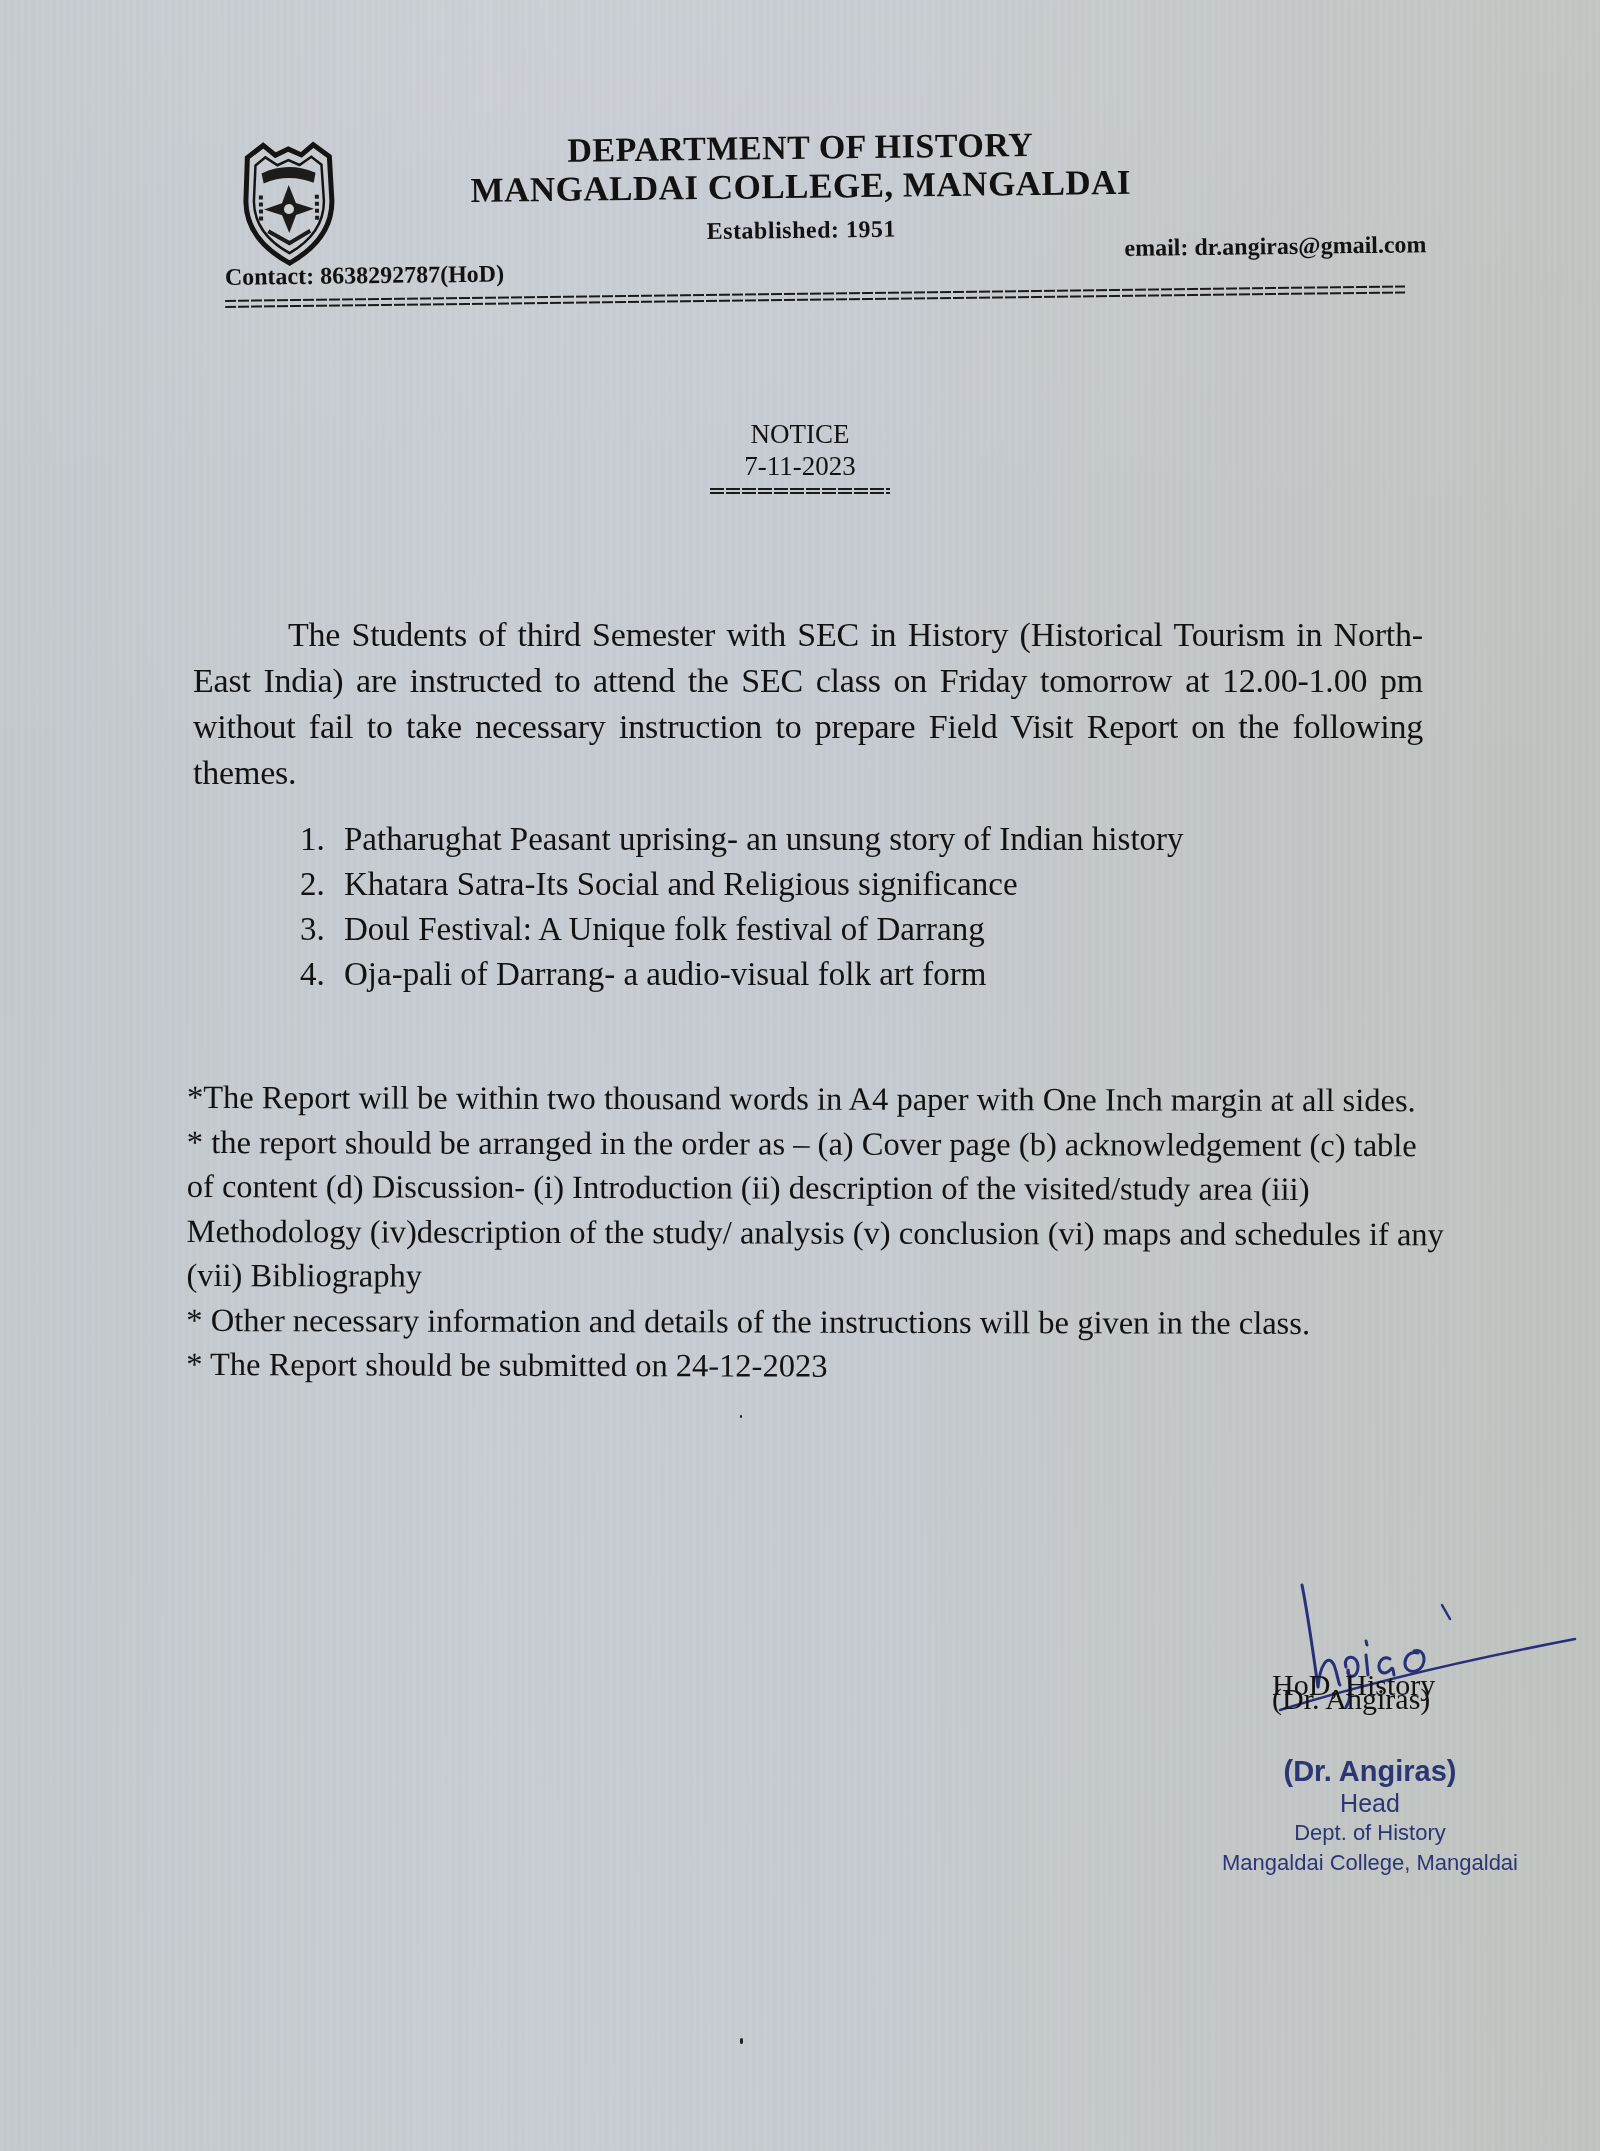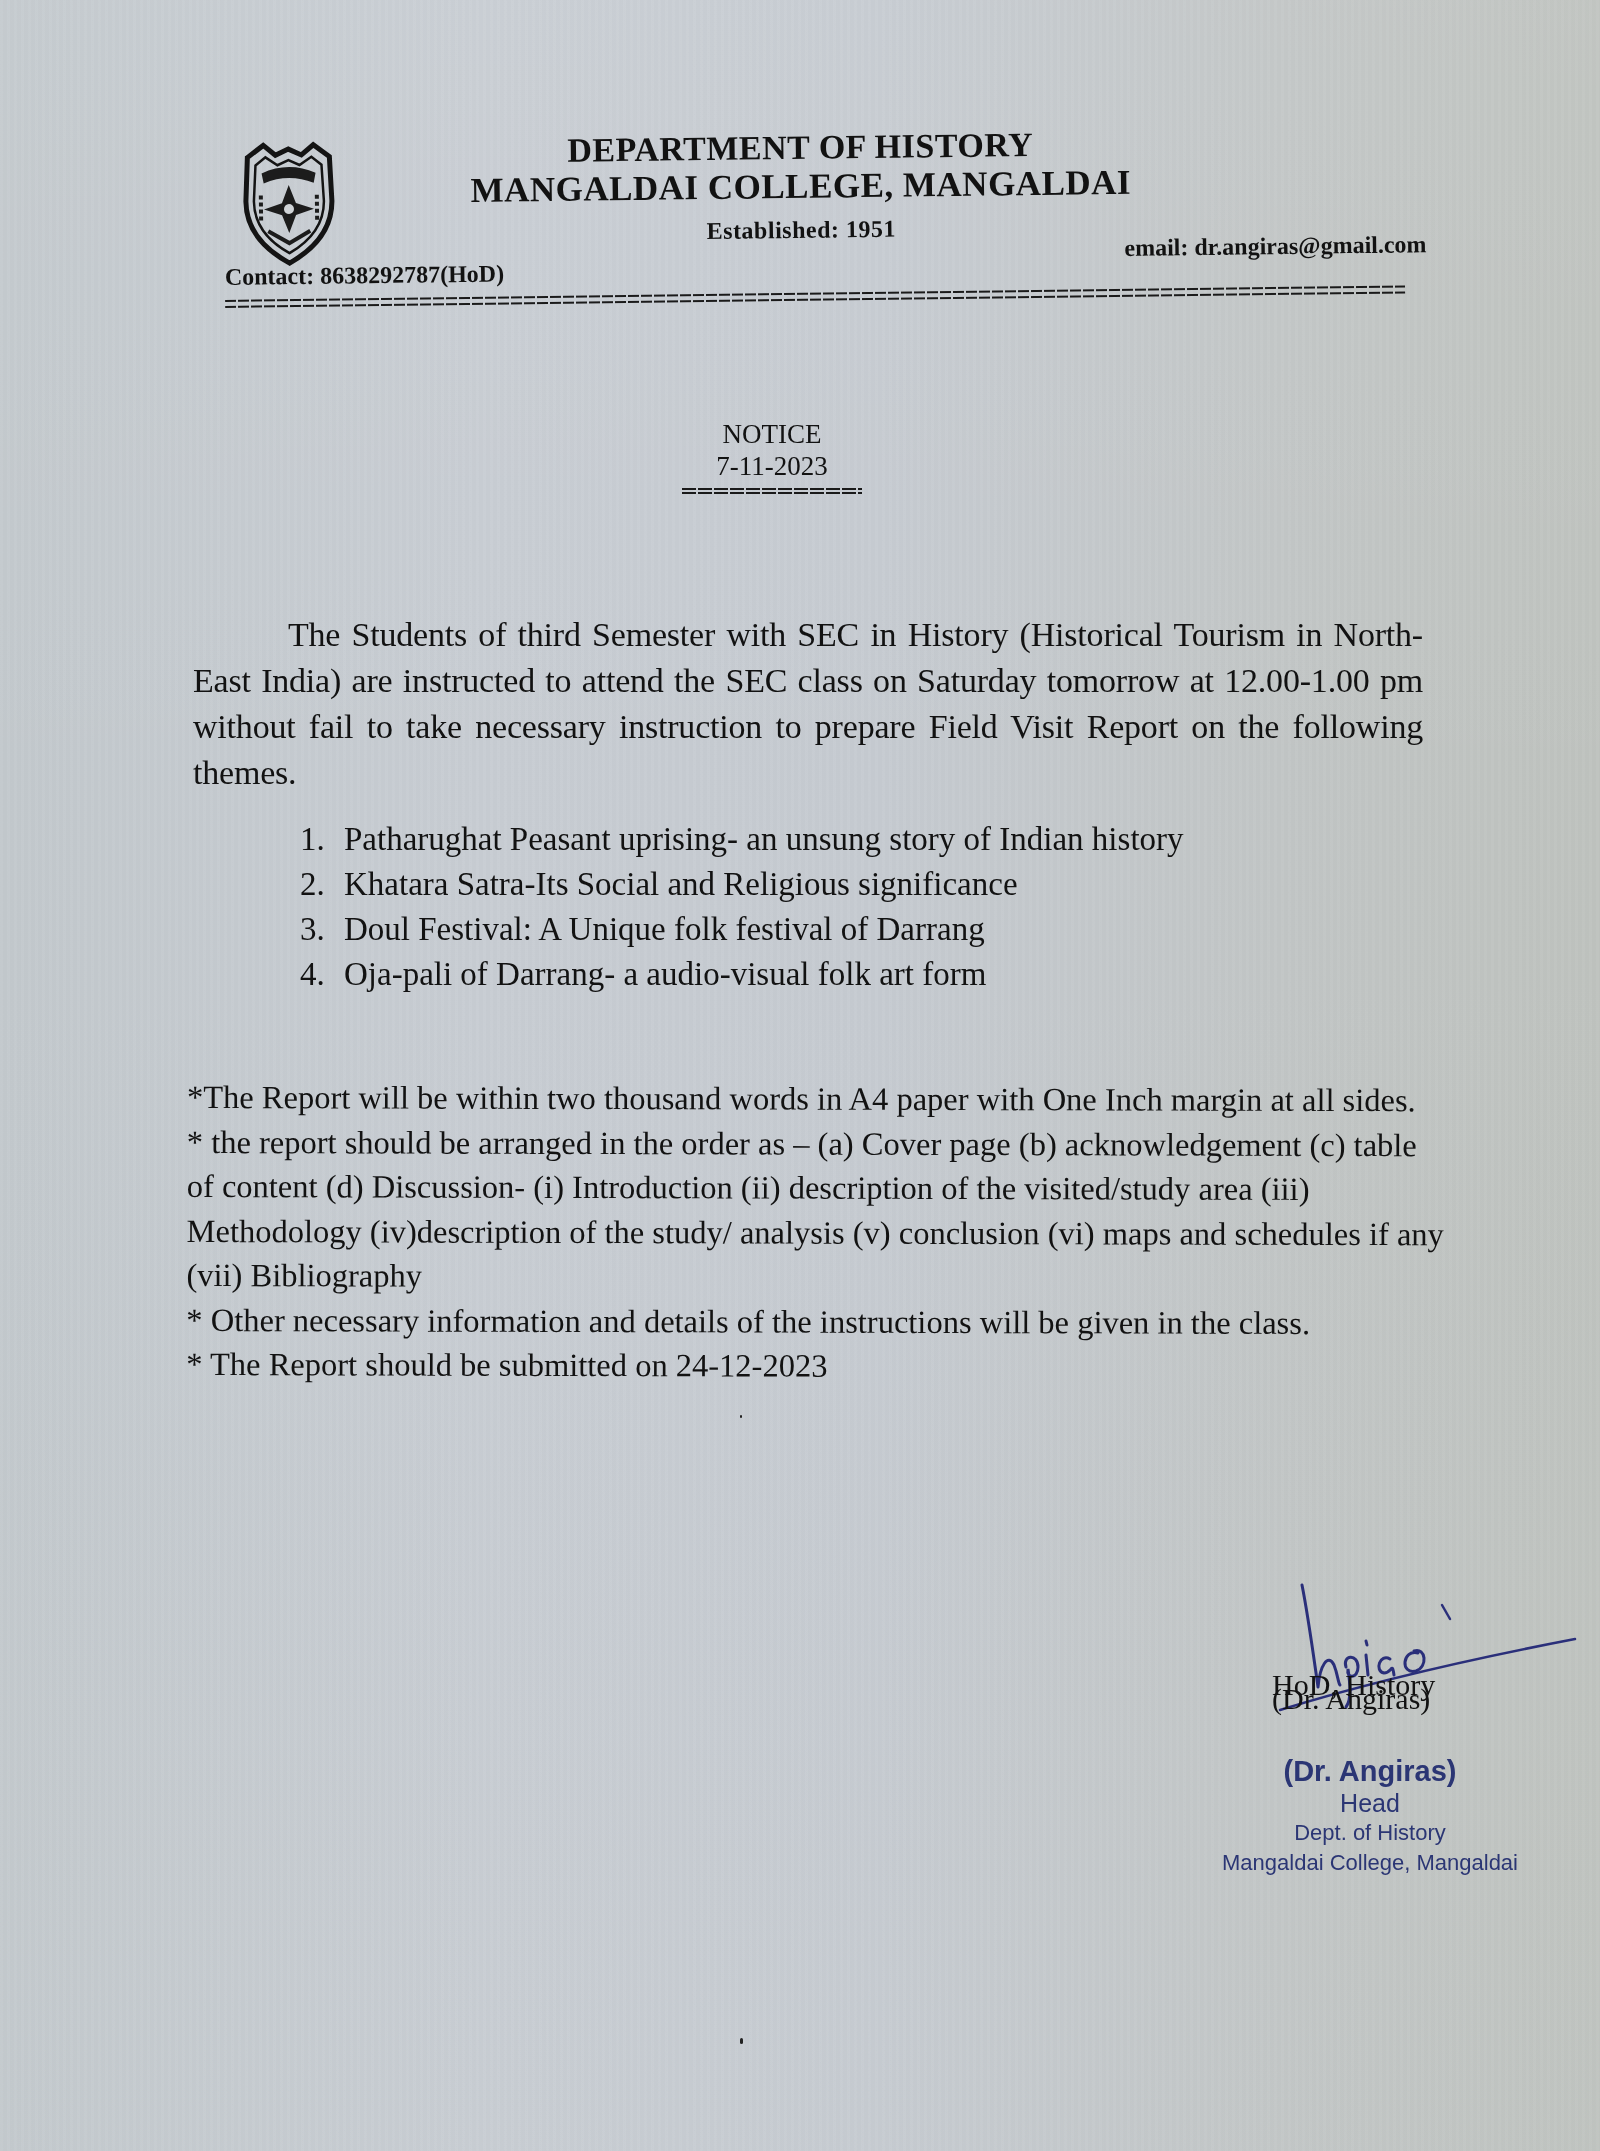--- a/index.html
+++ b/index.html
@@ -64,21 +64,21 @@
       left: 8px; top: 172px;
       width: 1180px; height: 8px;
       background:
         repeating-linear-gradient(90deg, #1a1a1a 0 11px, transparent 11px 13px) top/100% 2px no-repeat,
         repeating-linear-gradient(90deg, #1a1a1a 0 11px, transparent 11px 13px) bottom/100% 2px no-repeat;
     }
 
     
     .notice-block {
       position: absolute;
-      left: 672px; top: 418px;
+      left: 700px; top: 418px;
       width: 200px;
       text-align: center;
       font-size: 27px;
       line-height: 32px;
     }
     .notice-rule {
       margin: 6px auto 0;
       width: 180px; height: 6px;
       background:
         repeating-linear-gradient(90deg, #1a1a1a 0 14px, transparent 14px 16px) top/100% 2px no-repeat,
@@ -184,21 +184,21 @@
     <div class="lh-email">email: dr.angiras@gmail.com</div>
     <div class="lh-rule"></div>
   </header>
 
   <section class="notice-block">
     <div>NOTICE</div>
     <div>7-11-2023</div>
     <div class="notice-rule"></div>
   </section>
 
-  <p class="para">The Students of third Semester with SEC in History (Historical Tourism in North-East India) are instructed to attend the SEC class on Saturday tomorrow at 12.00-1.00 pm without fail to take necessary instruction to prepare Field Visit Report on the following themes.</p>
+  <p class="para">The Students of third Semester with SEC in History (Historical Tourism in North-East India) are instructed to attend the SEC class on Friday tomorrow at 12.00-1.00 pm without fail to take necessary instruction to prepare Field Visit Report on the following themes.</p>
 
   <ol class="themes">
     <li><span class="num">1.</span><span>Patharughat Peasant uprising- an unsung story of Indian history</span></li>
     <li><span class="num">2.</span><span>Khatara Satra-Its Social and Religious significance</span></li>
     <li><span class="num">3.</span><span>Doul Festival: A Unique folk festival of Darrang</span></li>
     <li><span class="num">4.</span><span>Oja-pali of Darrang- a audio-visual folk art form</span></li>
   </ol>
 
   <section class="instructions">
     <p>*The Report will be within two thousand words in A4 paper with One Inch margin at all sides.</p>

